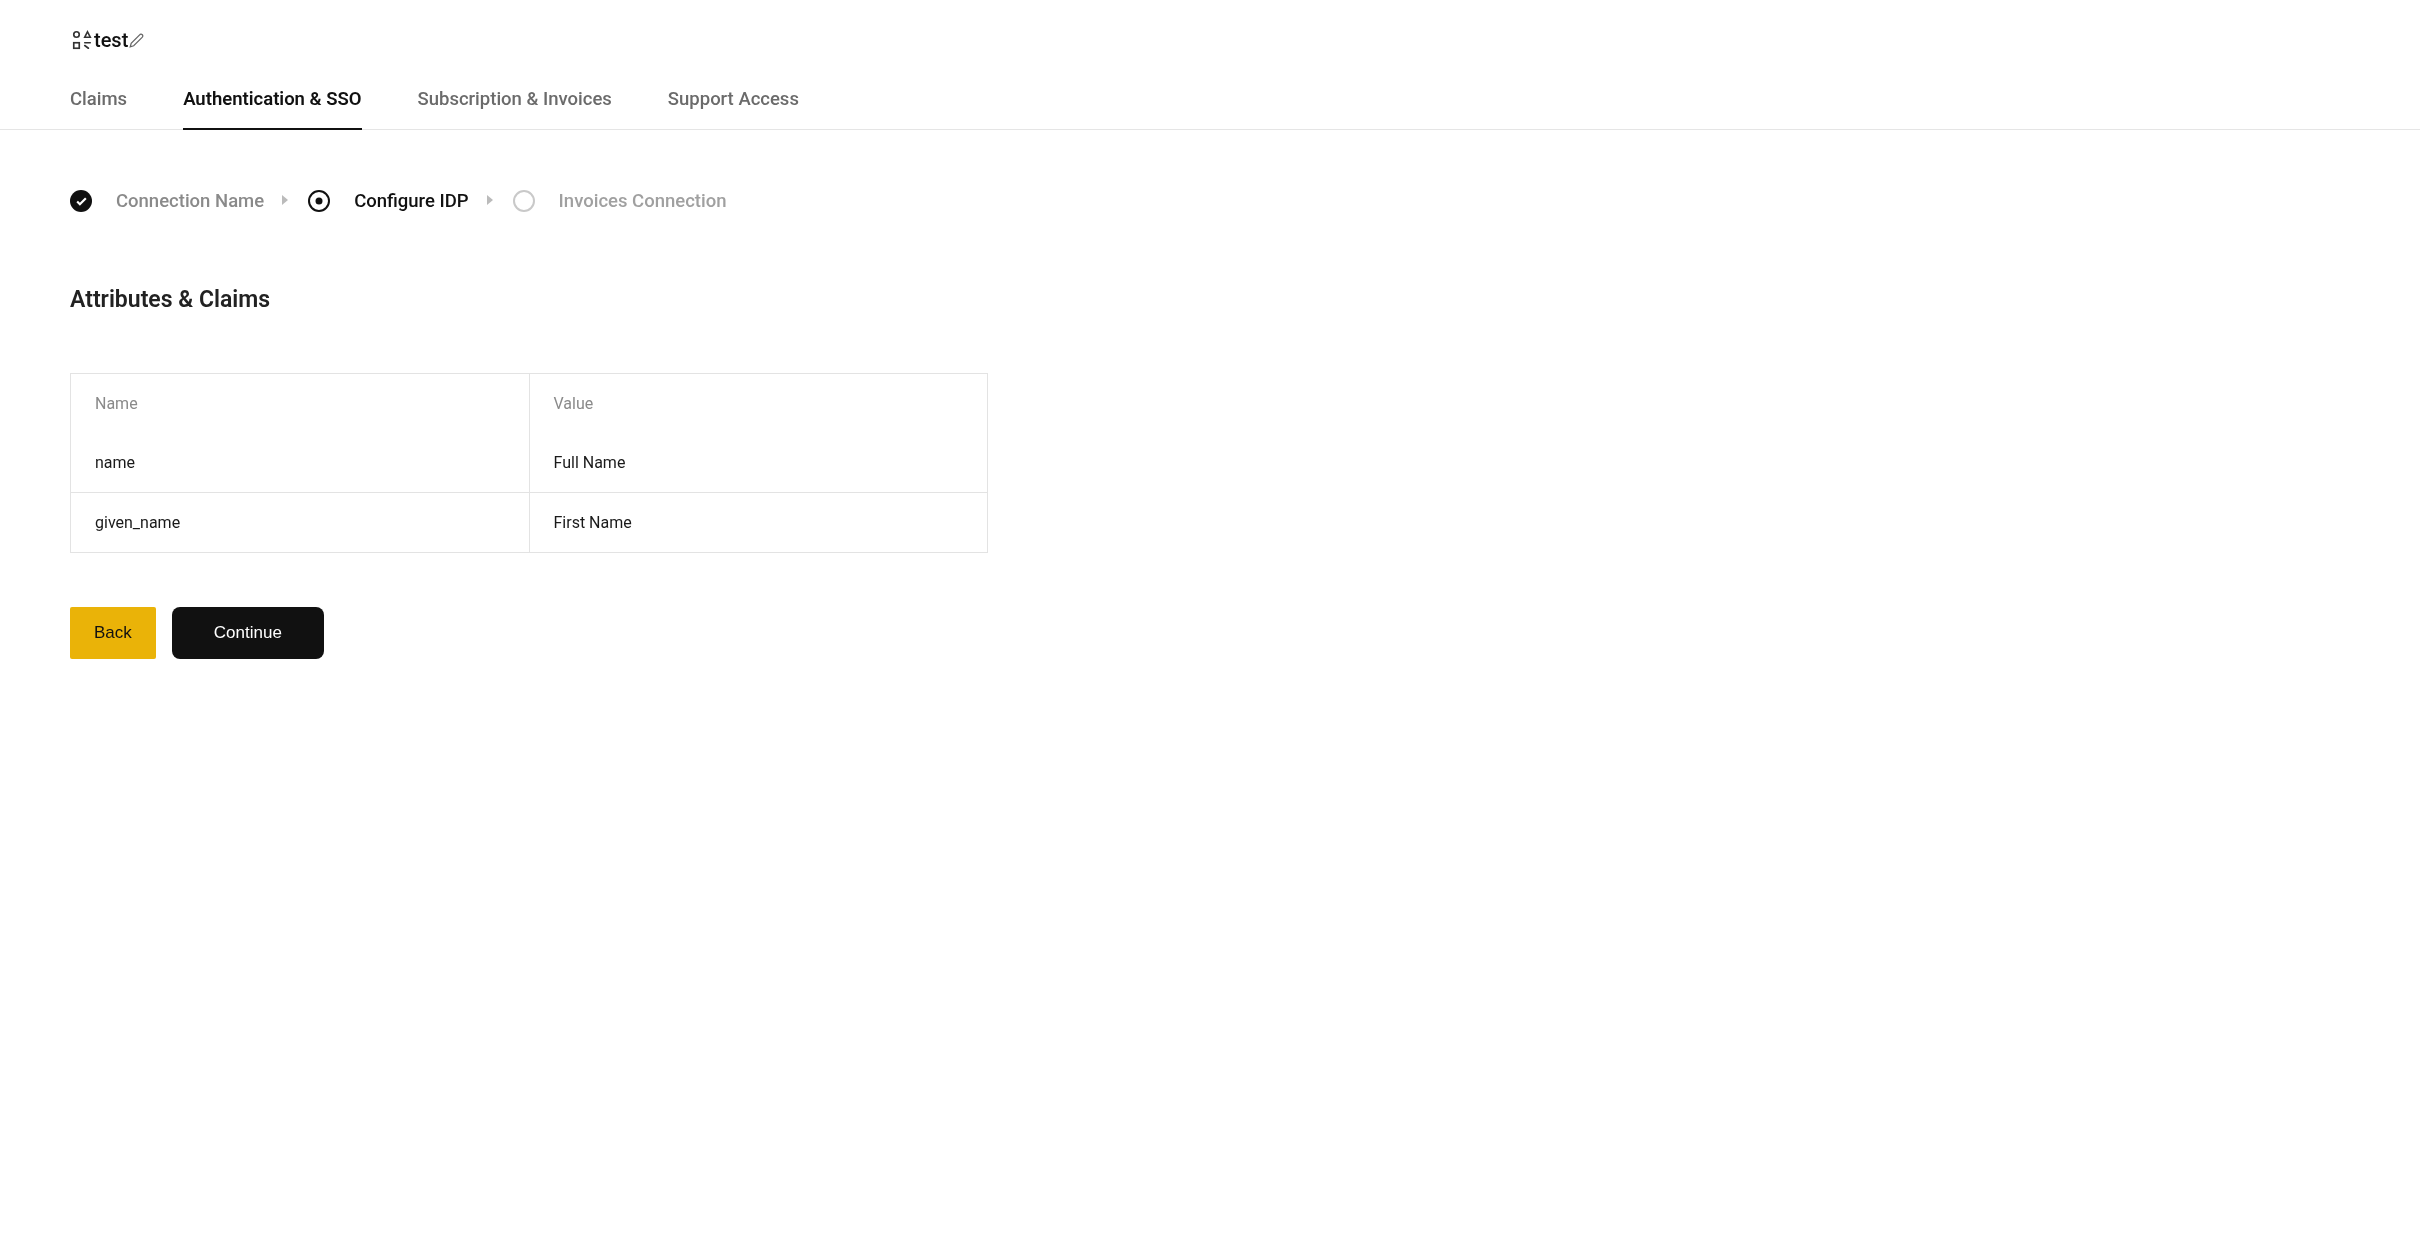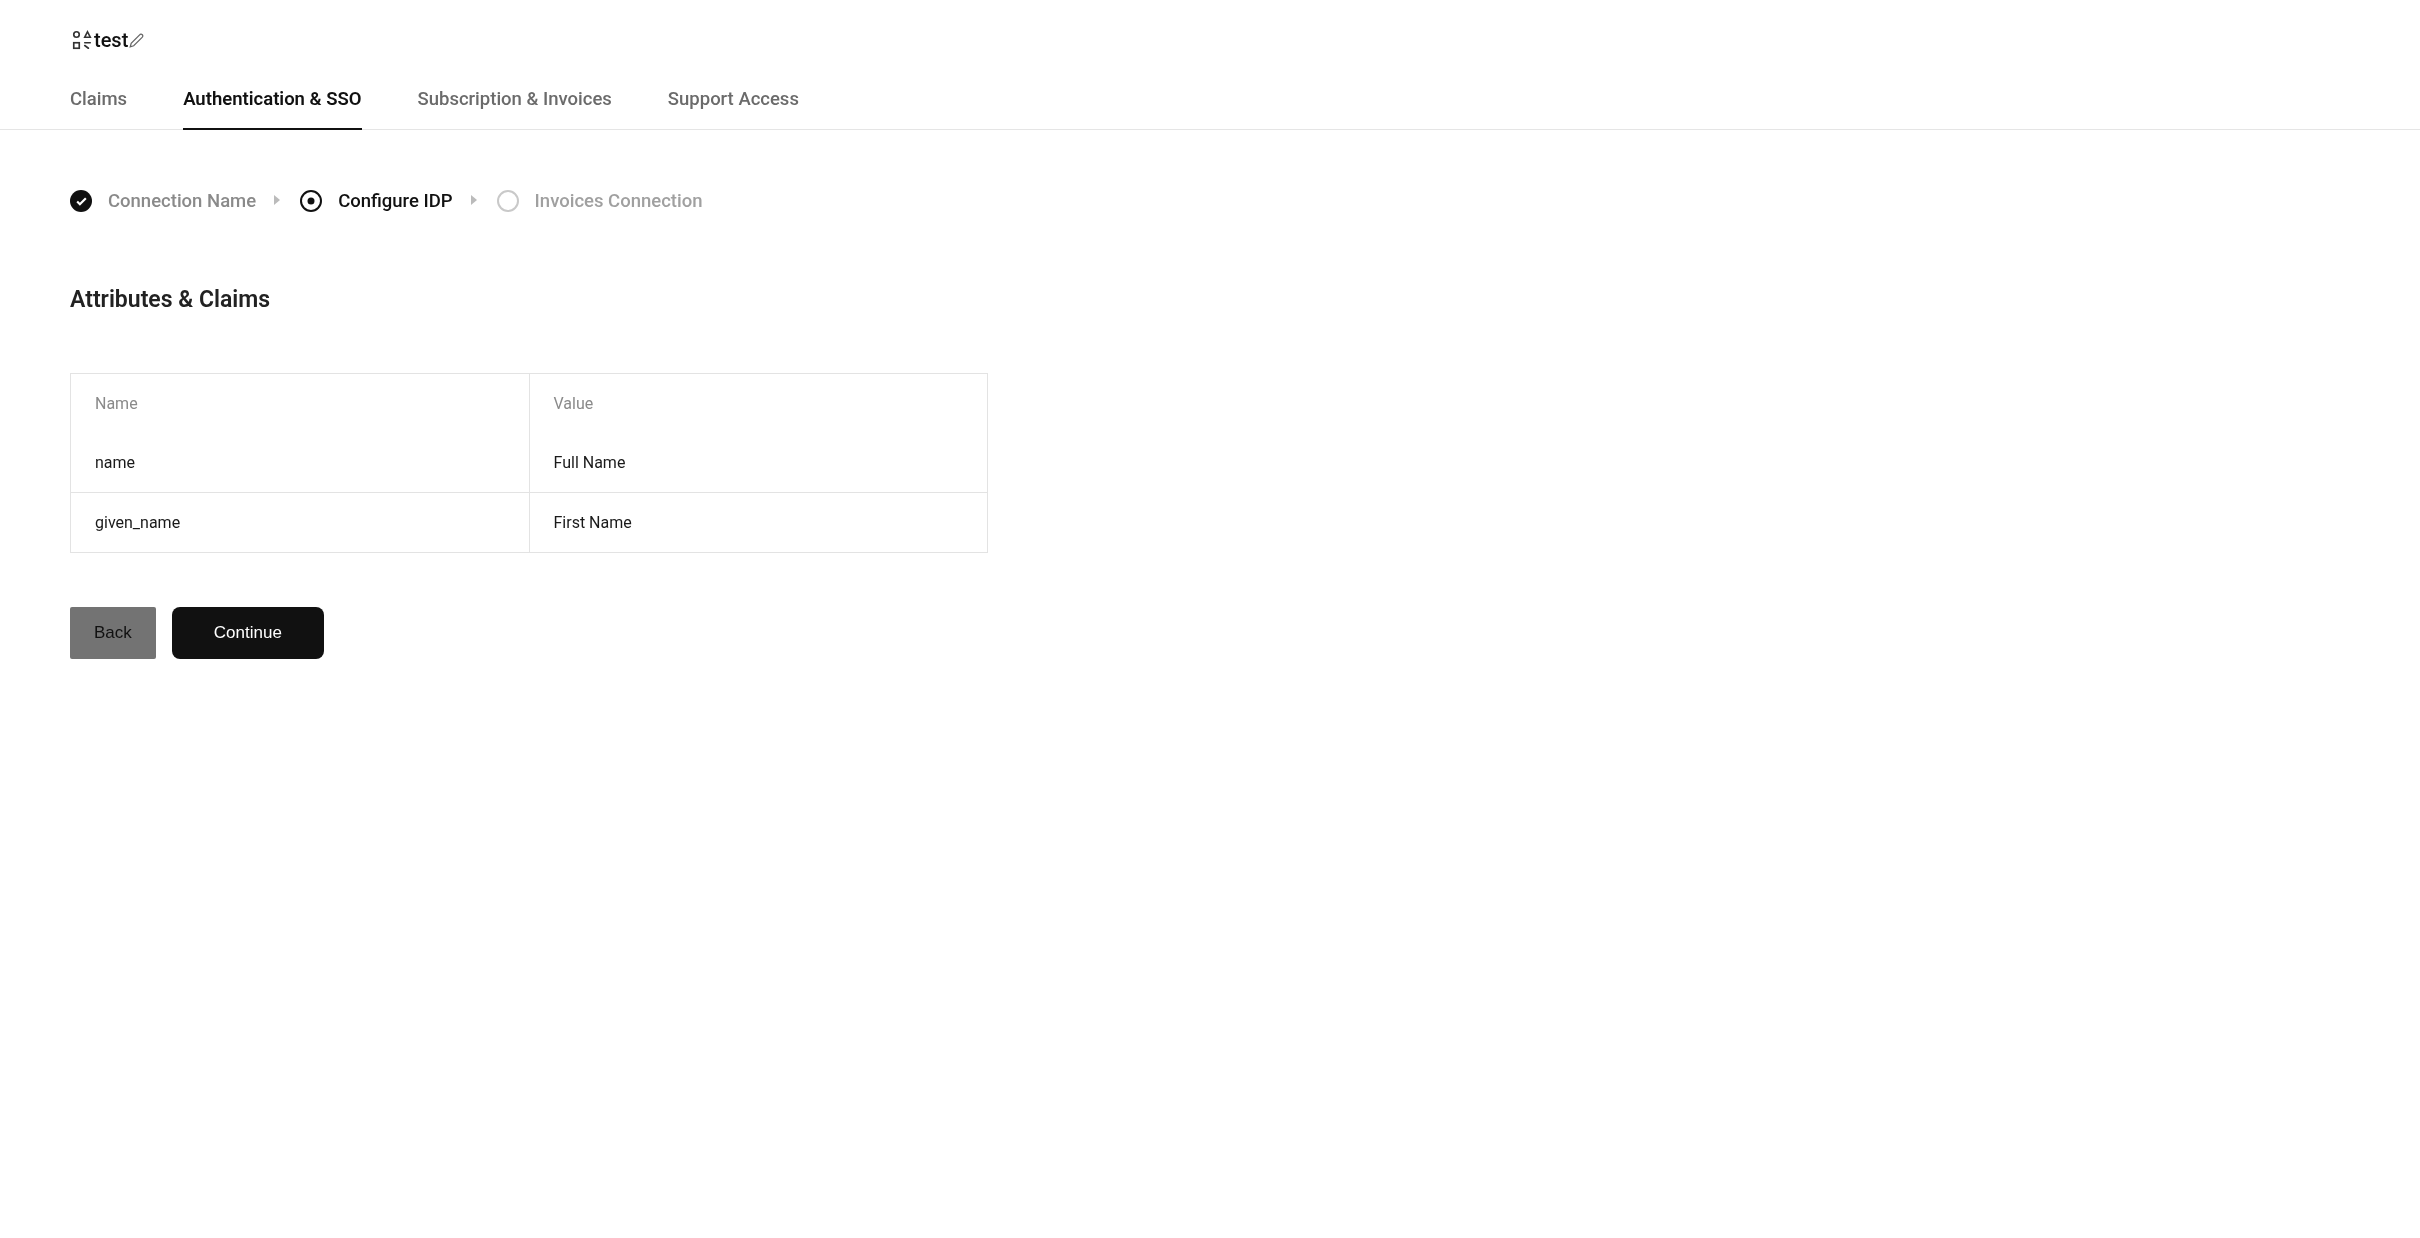--- a/index.html
+++ b/index.html
@@ -85,21 +85,21 @@
     
     .stepper {
       display: flex;
       align-items: center;
       gap: 14px;
     }
     
     .step {
       display: flex;
       align-items: center;
-      gap: 16px;
+      gap: 24px;
     }
     
     .step-indicator {
       width: 22px;
       height: 22px;
       border-radius: 50%;
       display: flex;
       align-items: center;
       justify-content: center;
       flex-shrink: 0;
@@ -212,21 +212,21 @@
     .btn {
       padding: 14px 24px;
       font-size: 17px;
       font-weight: 500;
       border: none;
       cursor: pointer;
       border-radius: 2px;
     }
     
     .btn-secondary {
-      background: #737373;
+      background: #eab308;
       color: #111;
     }
     
     .btn-primary {
       background: #111;
       color: #fff;
       padding: 16px 42px;
       border-radius: 8px;
     }
   </style>

